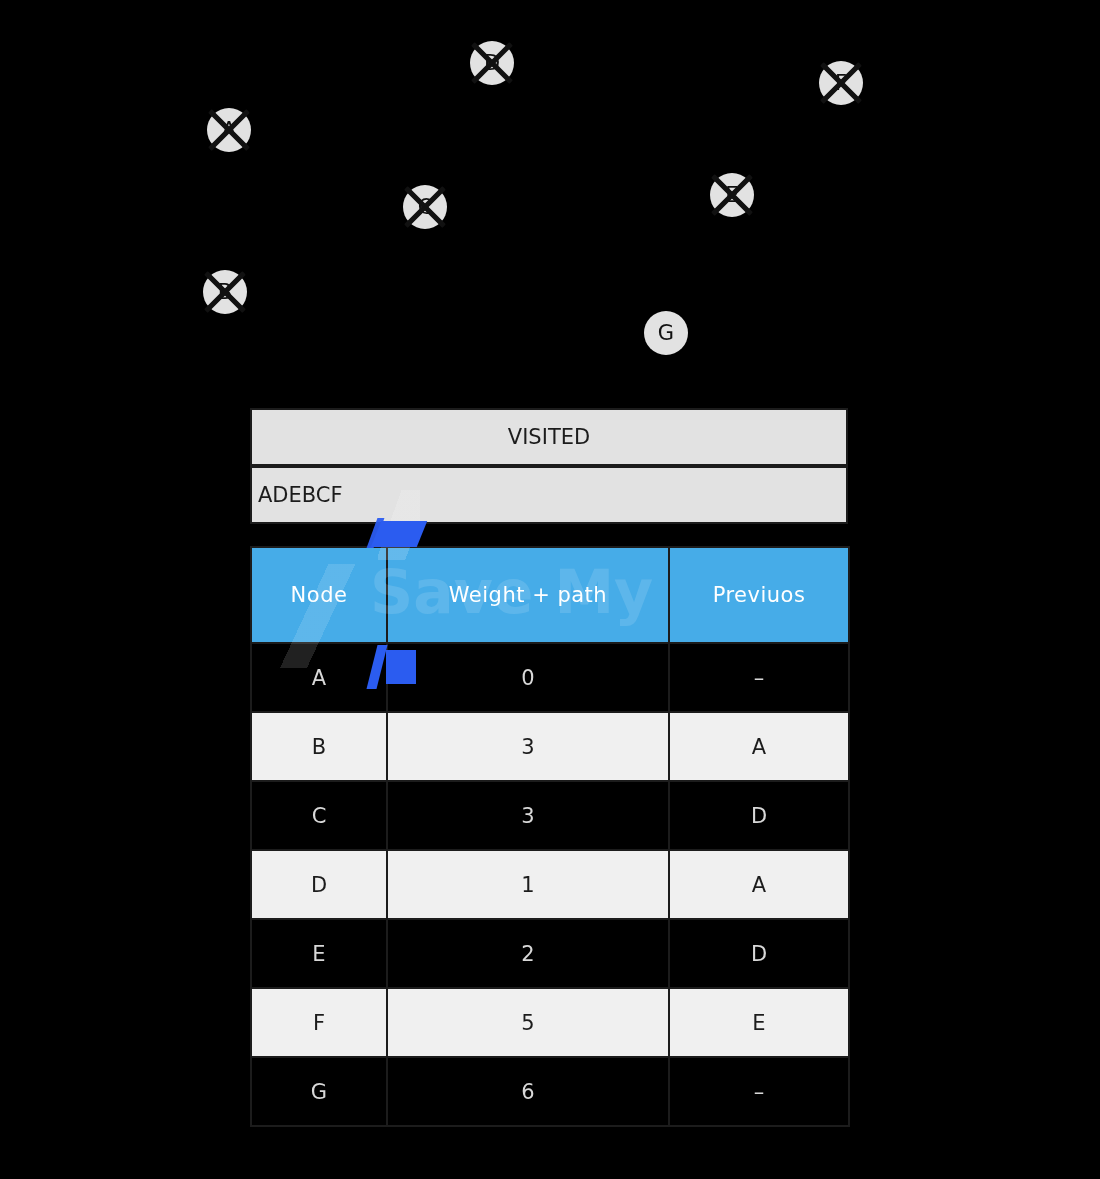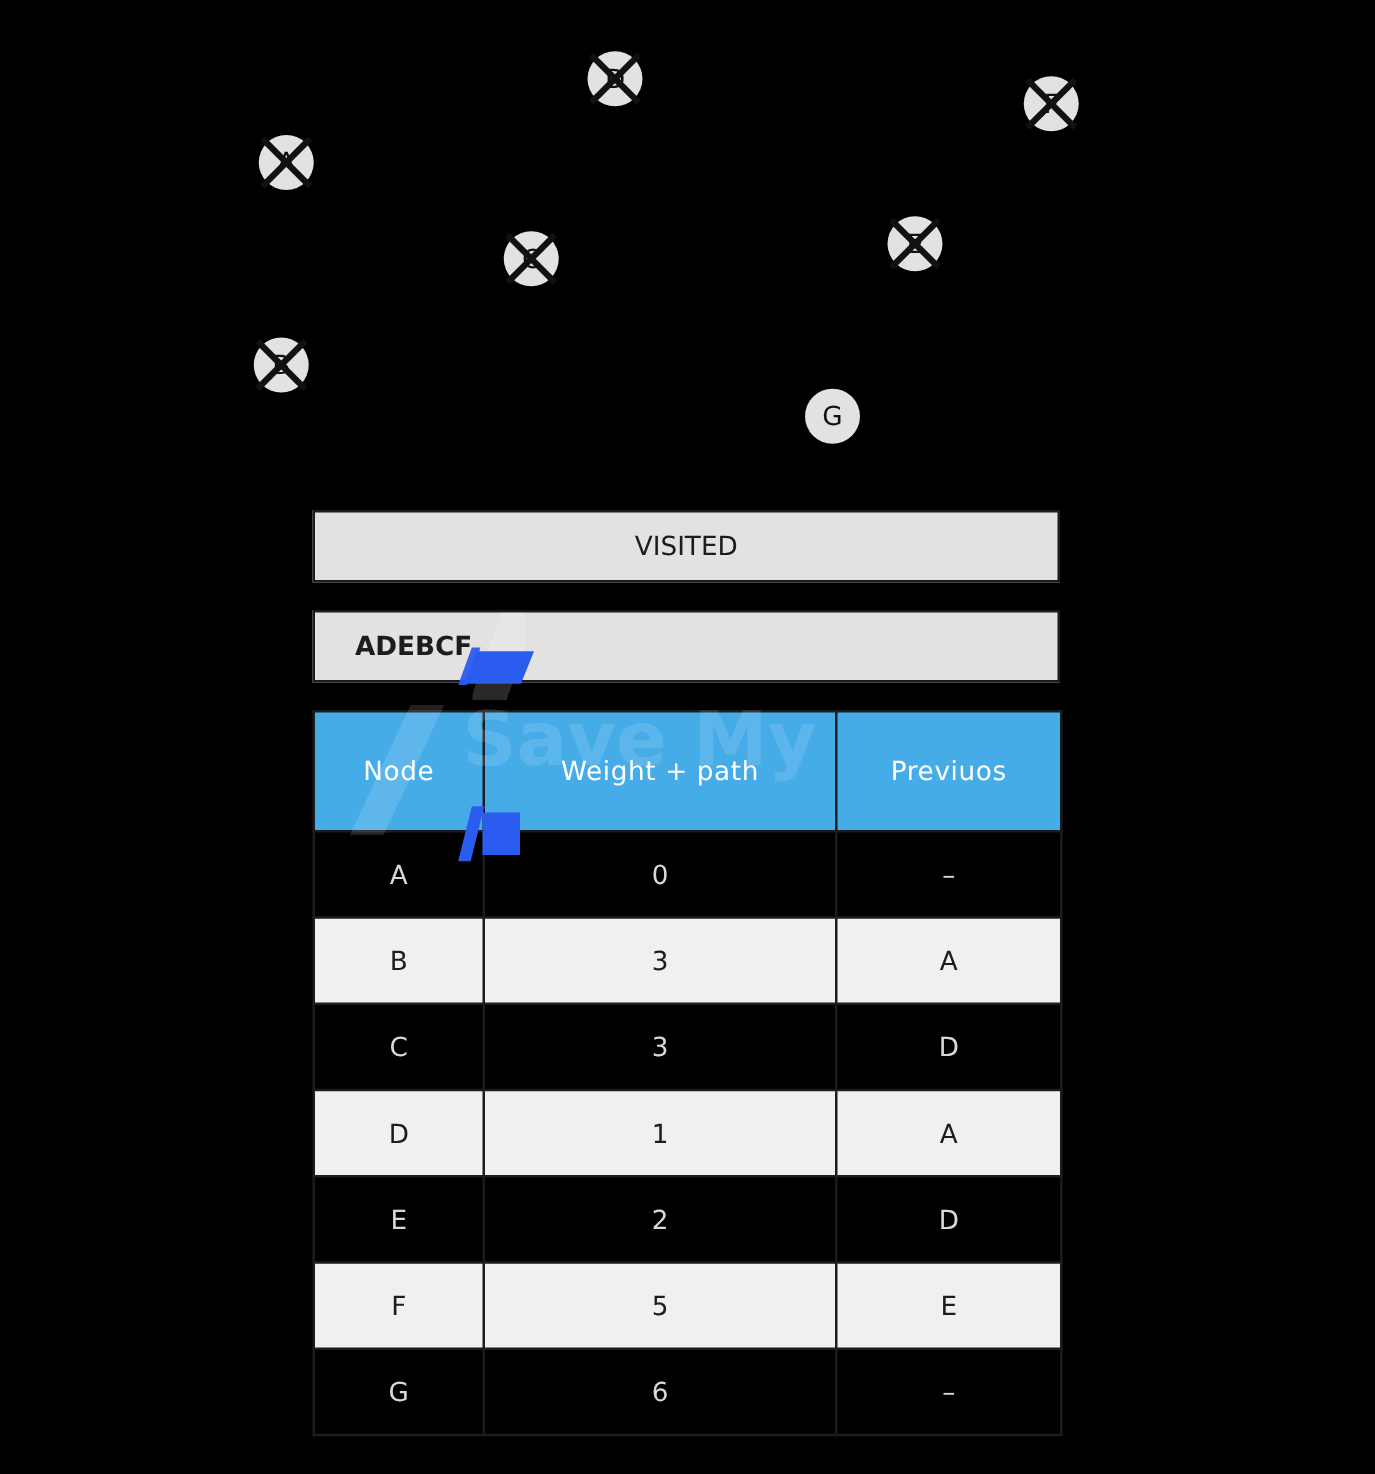--- a/index.html
+++ b/index.html
@@ -35,21 +35,21 @@
   
   #panel{position:absolute;left:250px;top:408px;width:598px;}
   .bar{
     background:#e2e2e2;border:2px solid #1c1c1c;
     height:58px;box-sizing:border-box;
     display:flex;align-items:center;
     font-size:21px;color:#1c1c1c;
     font-family:"DejaVu Sans", sans-serif;
   }
   #visited-bar{justify-content:center;}
-  #visited-value-bar{justify-content:flex-start;padding-left:32px;margin-top:22px;font-weight:bold;}
+  #visited-value-bar{justify-content:flex-start;padding-left:6px;}
 
   #grid{
     margin-top:22px;
     border:2px solid #1c1c1c;
     border-collapse:collapse;
     width:598px;
     table-layout:fixed;
   }
   #grid col.c-node{width:136px;}
   #grid col.c-weight{width:282px;}

